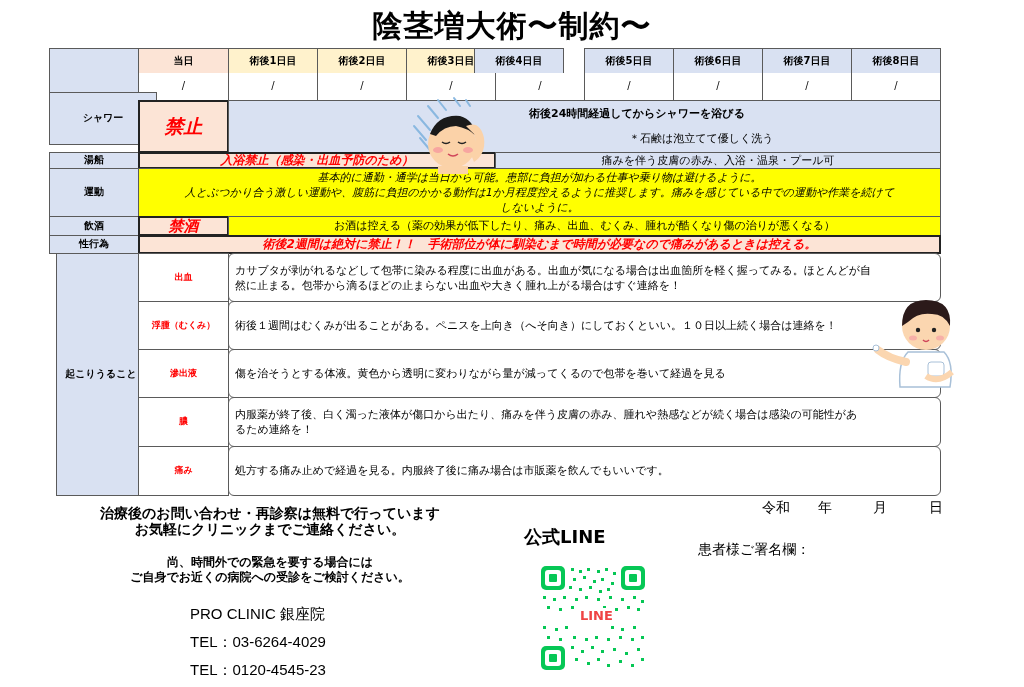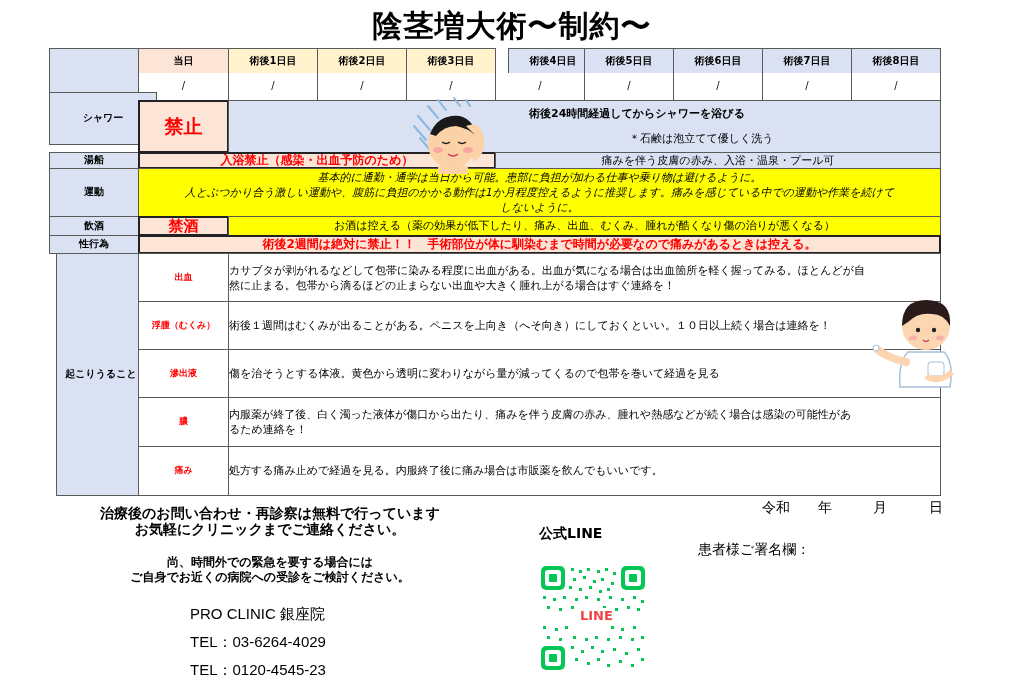--- a/index.html
+++ b/index.html
@@ -8,41 +8,41 @@
   .abs { position: absolute; }
   .title { left: 0; width: 1024px; top: 6px; text-align: center; font-size: 30px; font-weight: bold; letter-spacing: 1px; }
   .cell { position: absolute; border: 1px solid #5a5a5a; display: flex; align-items: center; justify-content: center; text-align: center; font-size: 10px; line-height: 1.25; overflow: hidden; }
   .blue { background: #d9e1f2; }
   .pink { background: #fce4d6; text-align: right; }
   .cream { background: #fff2cc; }
   .white { background: #ffffff; }
   .yellow { background: #ffff00; }
   .bold { font-weight: bold; }
   .red { color: #ff0000; }
-  .thick { border: 2px solid #222; }
-  .left { justify-content: flex-start; text-align: left; padding-right: 4px; }
+  .thick { border: 2px solid #222; font-style: italic; }
+  .left { justify-content: flex-start; text-align: left; padding-left: 6px; padding-right: 4px; border-radius: 6px; }
   .s9 { font-size: 9px; }
   .s11 { font-size: 11px; }
   .s12 { font-size: 12px; }
   .s19 { font-size: 19px; }
   .footer-text { text-align: center; font-weight: bold; font-size: 14px; line-height: 16px; }
   .clinic { font-family: "Liberation Sans", sans-serif; font-size: 15px; line-height: 28px; }
 </style>
 </head>
 <body>
 
 <div class="abs title">陰茎増大術〜制約〜</div>
 
 <div class="cell blue" style="left:49px;top:48px;width:90px;height:53px;"></div>
 
 <div class="cell pink bold" style="left:138px;top:48px;width:91px;height:26px;border-bottom:none;">当日</div>
 <div class="cell cream bold" style="left:228px;top:48px;width:90px;height:26px;border-bottom:none;">術後1日目</div>
 <div class="cell cream bold" style="left:317px;top:48px;width:90px;height:26px;border-bottom:none;">術後2日目</div>
 <div class="cell cream bold" style="left:406px;top:48px;width:90px;height:26px;border-bottom:none;">術後3日目</div>
-<div class="cell blue bold" style="left:508px;top:48px;width:90px;height:26px;border-bottom:none;">術後4日目</div>
+<div class="cell blue bold" style="left:474px;top:48px;width:90px;height:26px;border-bottom:none;">術後4日目</div>
 <div class="cell blue bold" style="left:584px;top:48px;width:90px;height:26px;border-bottom:none;">術後5日目</div>
 <div class="cell blue bold" style="left:673px;top:48px;width:90px;height:26px;border-bottom:none;">術後6日目</div>
 <div class="cell blue bold" style="left:762px;top:48px;width:90px;height:26px;border-bottom:none;">術後7日目</div>
 <div class="cell blue bold" style="left:851px;top:48px;width:90px;height:26px;border-bottom:none;">術後8日目</div>
 
 <div class="cell white" style="left:138px;top:73px;width:91px;height:28px;border-top:none;">/</div>
 <div class="cell white" style="left:228px;top:73px;width:90px;height:28px;border-top:none;">/</div>
 <div class="cell white" style="left:317px;top:73px;width:90px;height:28px;border-top:none;">/</div>
 <div class="cell white" style="left:406px;top:73px;width:90px;height:28px;border-top:none;">/</div>
 <div class="cell white" style="left:495px;top:73px;width:90px;height:28px;border-top:none;">/</div>
@@ -149,21 +149,21 @@
   <div>尚、時間外での緊急を要する場合には</div>
   <div>ご自身でお近くの病院への受診をご検討ください。</div>
 </div>
 
 <div class="abs clinic" style="left:190px;top:600px;">
   <div>PRO CLINIC 銀座院</div>
   <div>TEL：03-6264-4029</div>
   <div>TEL：0120-4545-23</div>
 </div>
 
-<div class="abs bold" style="left:539px;top:525px;font-size:14px;">公式LINE</div>
+<div class="abs bold" style="left:524px;top:525px;font-size:18px;">公式LINE</div>
 
 <svg class="abs" width="104" height="104" viewBox="0 0 104 104" style="left:541px;top:566px;">
   <g fill="#06c755">
     <rect x="0" y="0" width="24" height="24" rx="5"></rect>
     <rect x="80" y="0" width="24" height="24" rx="5"></rect>
     <rect x="0" y="80" width="24" height="24" rx="5"></rect>
   </g>
   <g fill="#ffffff">
     <rect x="4" y="4" width="16" height="16" rx="3"></rect>
     <rect x="84" y="4" width="16" height="16" rx="3"></rect>

